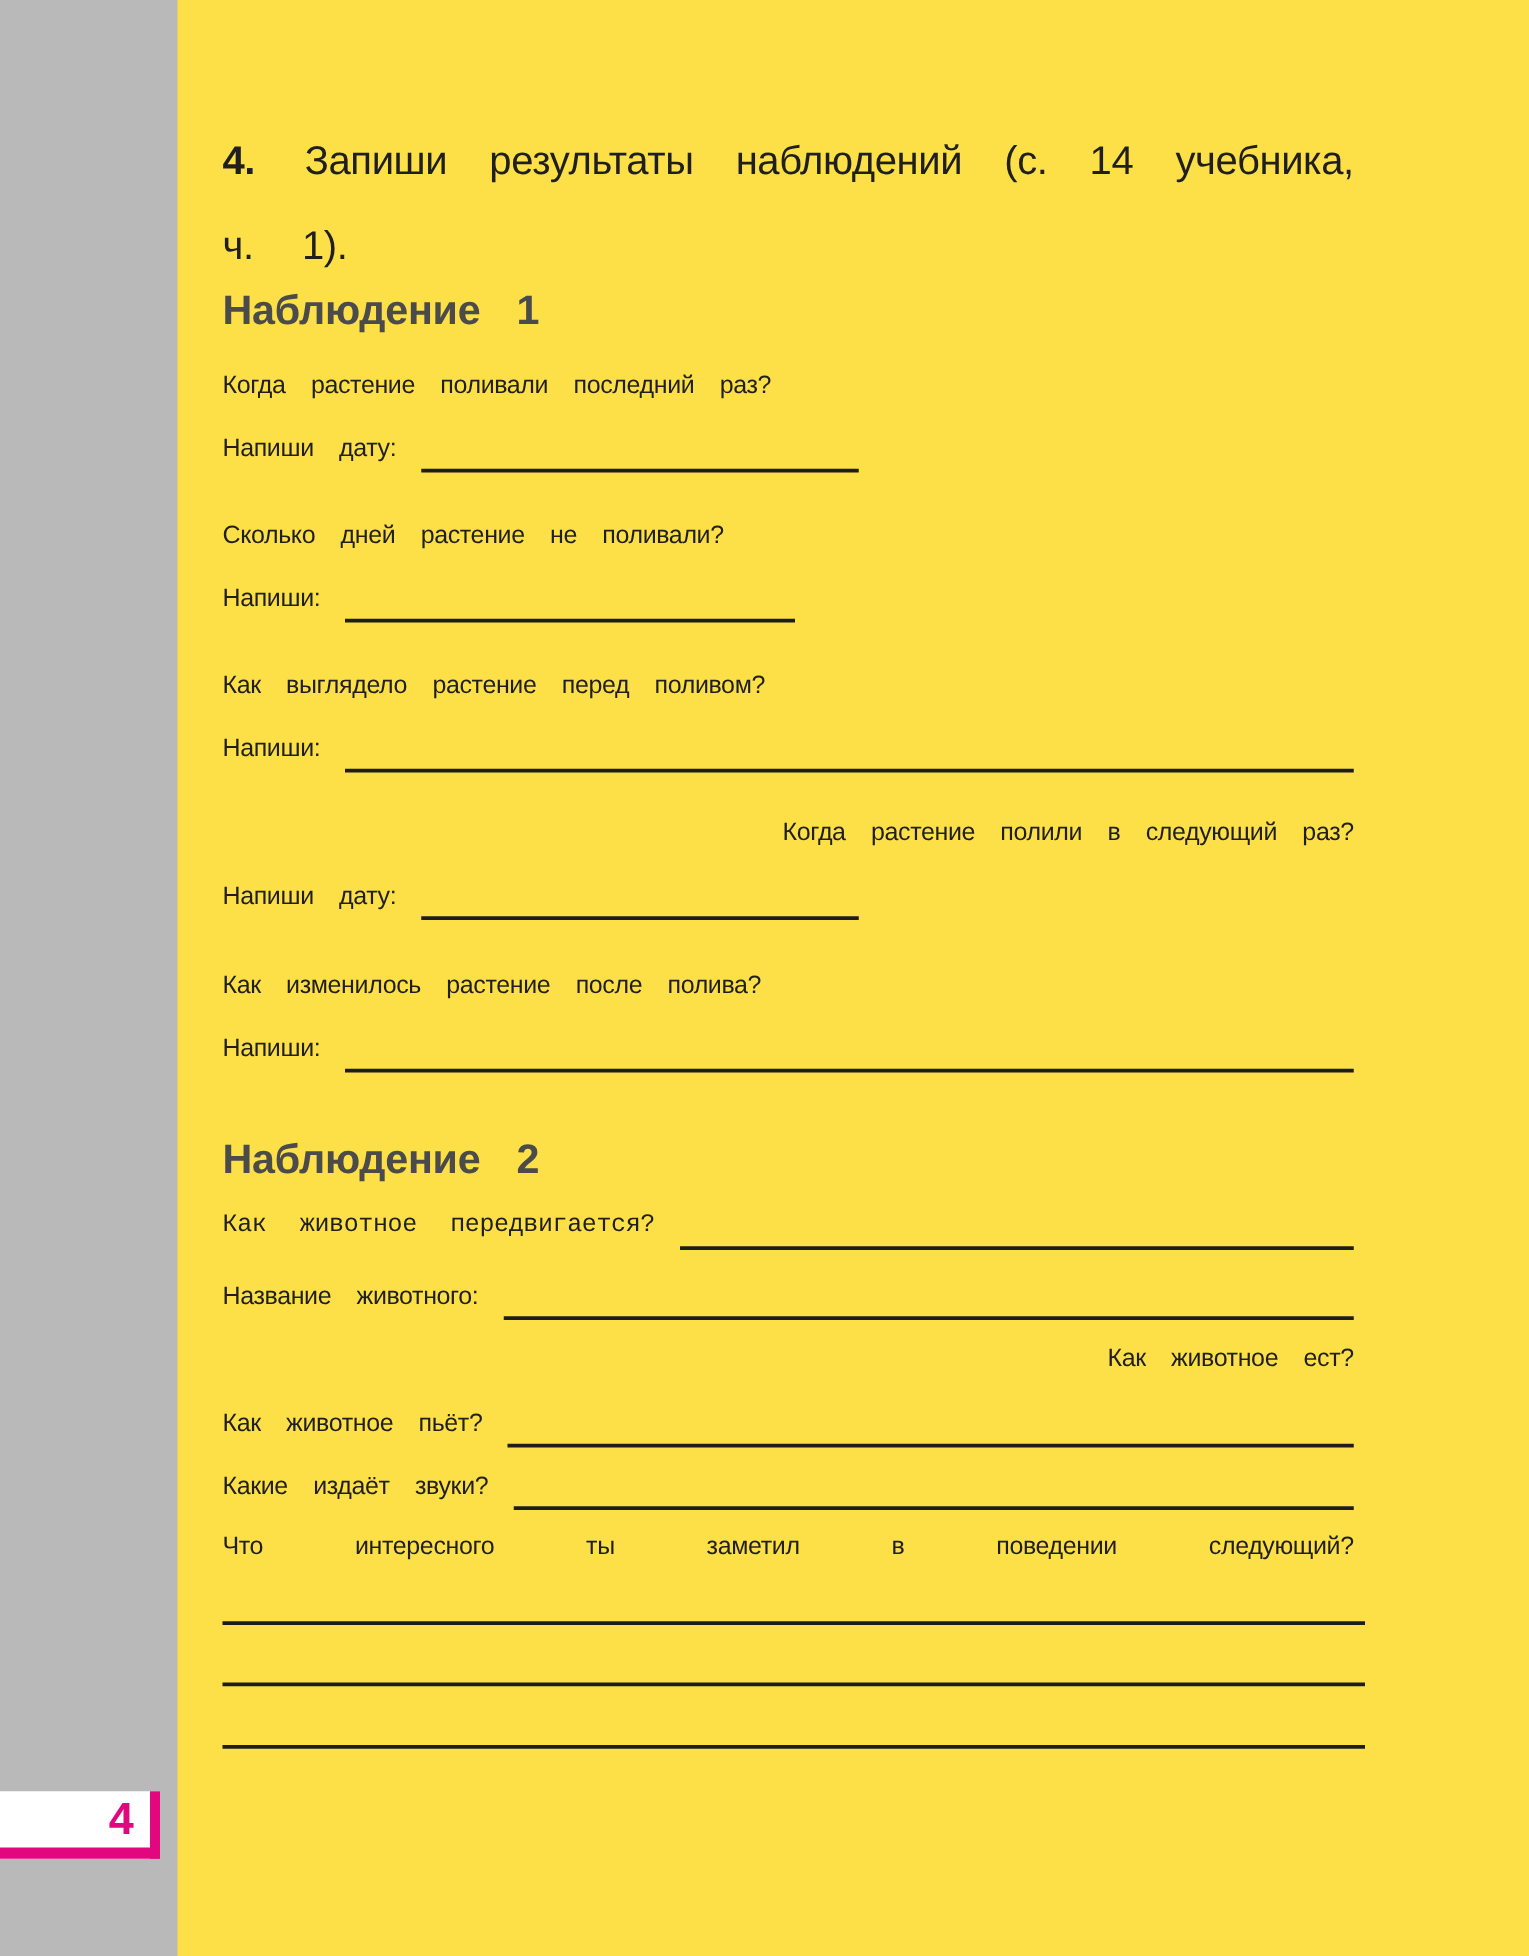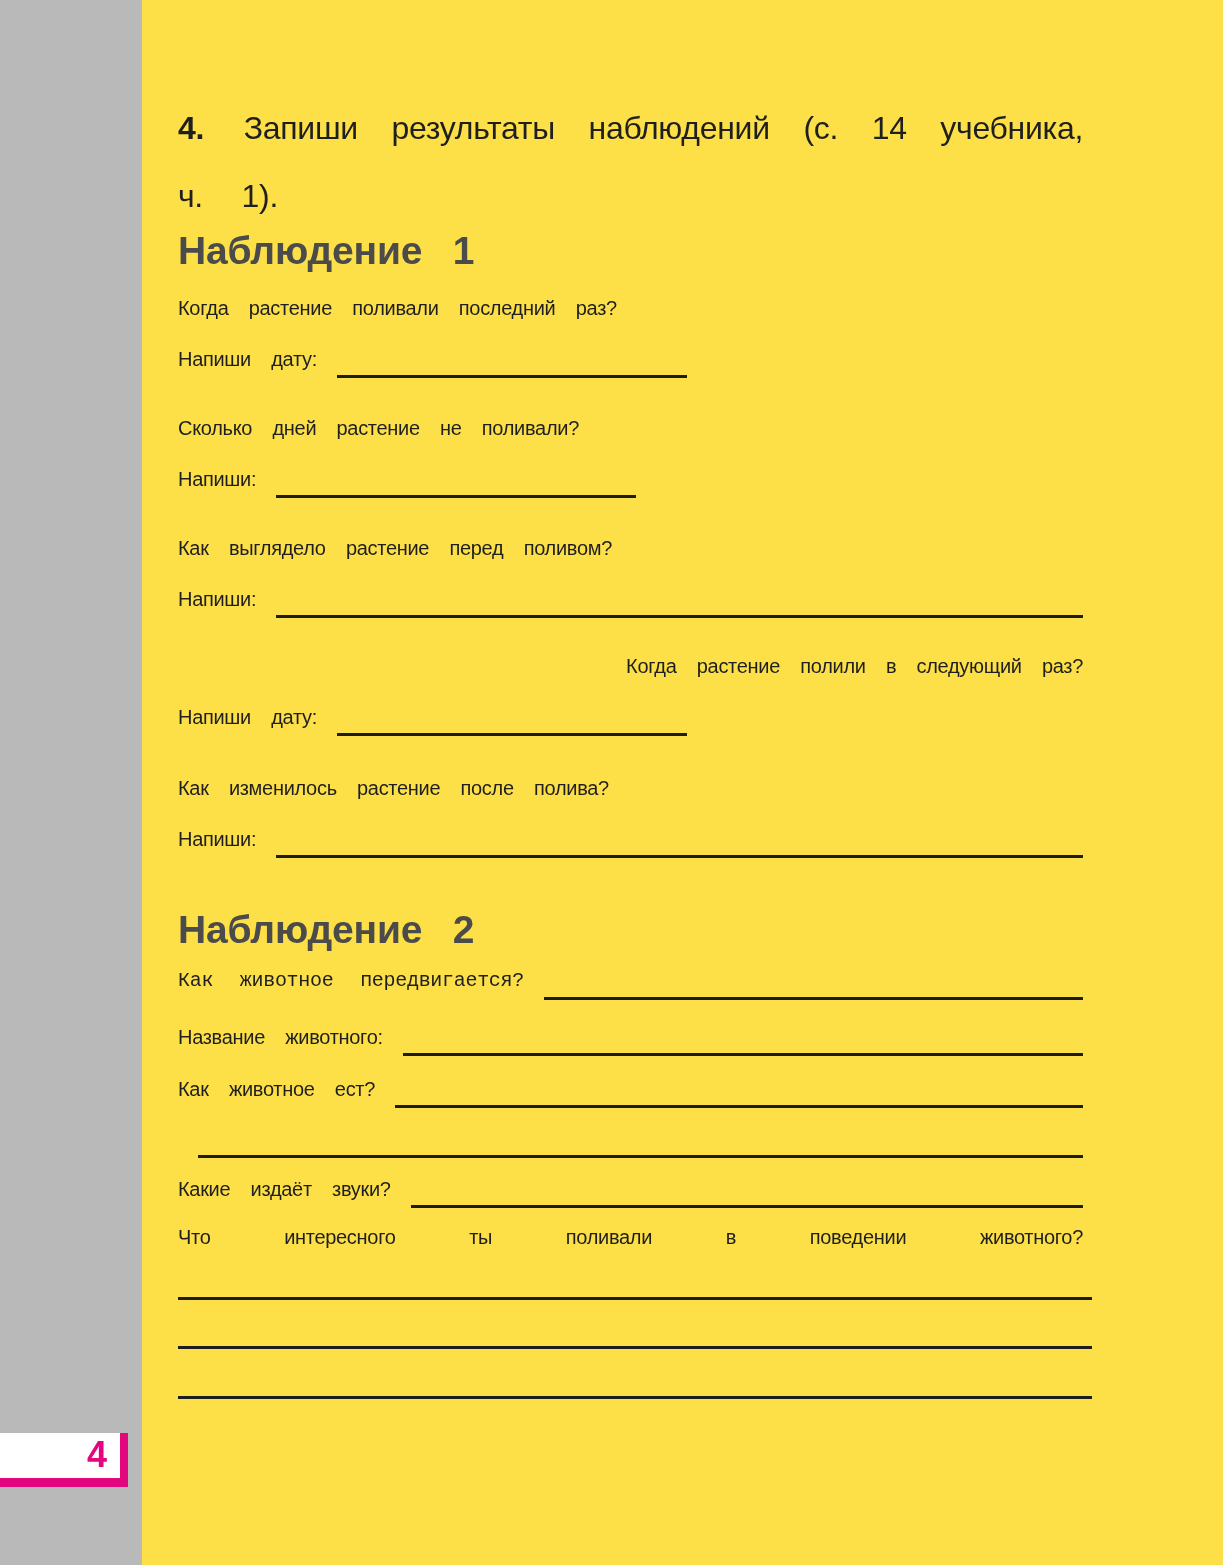--- a/index.html
+++ b/index.html
@@ -40,21 +40,21 @@
   }
   .task-line-justified {
     text-align: justify;
     text-align-last: justify;
   }
   .task-number { font-weight: bold; padding-right: 6px; }
   .task-line2 { word-spacing: 30px; margin-top: 20px; }
   .section-heading {
     position: absolute;
     left: 178px;
-    font-size: 39px;
+    font-size: 33px;
     font-weight: bold;
     color: #4b4b4b;
     letter-spacing: -0.2px;
     word-spacing: 20px;
     white-space: nowrap;
   }
   .answer-row {
     display: flex;
     align-items: flex-end;
     height: 40px;
@@ -144,33 +144,34 @@
   <div class="section-heading" style="top:908px;">Наблюдение 2</div>
 
   <div class="row answer-row" style="top:1000px;margin-top:16px;">
     <span class="label">Название животного:</span>
     <span class="blank-line blank-flex"></span>
   </div>
   <div class="row answer-row" style="top:960px;font-family:Liberation Mono, monospace;">
     <span class="label">Как животное передвигается?</span>
     <span class="blank-line blank-flex"></span>
   </div>
-  <div class="row answer-row" style="top:1068px;">
+  <div class="row answer-row" style="top:1068px;flex-direction:column;">
     <span class="label">Как животное ест?</span>
     <span class="blank-line blank-flex"></span>
   </div>
   <div class="row answer-row" style="top:1118px;">
+    <span class="label">Как животное пьёт?</span>
     <span class="blank-line blank-flex"></span>
   </div>
   <div class="row answer-row" style="top:1168px;">
     <span class="label">Какие издаёт звуки?</span>
     <span class="blank-line blank-flex"></span>
   </div>
 
-  <div class="row justified-last" style="top:1226px;">Что интересного ты поливали в поведении животного?</div>
+  <div class="row justified-last" style="top:1226px;">Что интересного ты заметил в поведении следующий?</div>
 
   <div class="writing-line" style="top:1297px;"></div>
   <div class="writing-line" style="top:1346px;"></div>
   <div class="writing-line" style="top:1396px;"></div>
 
   <div class="page-badge">
     <span>4</span>
   </div>
 
 </div>

